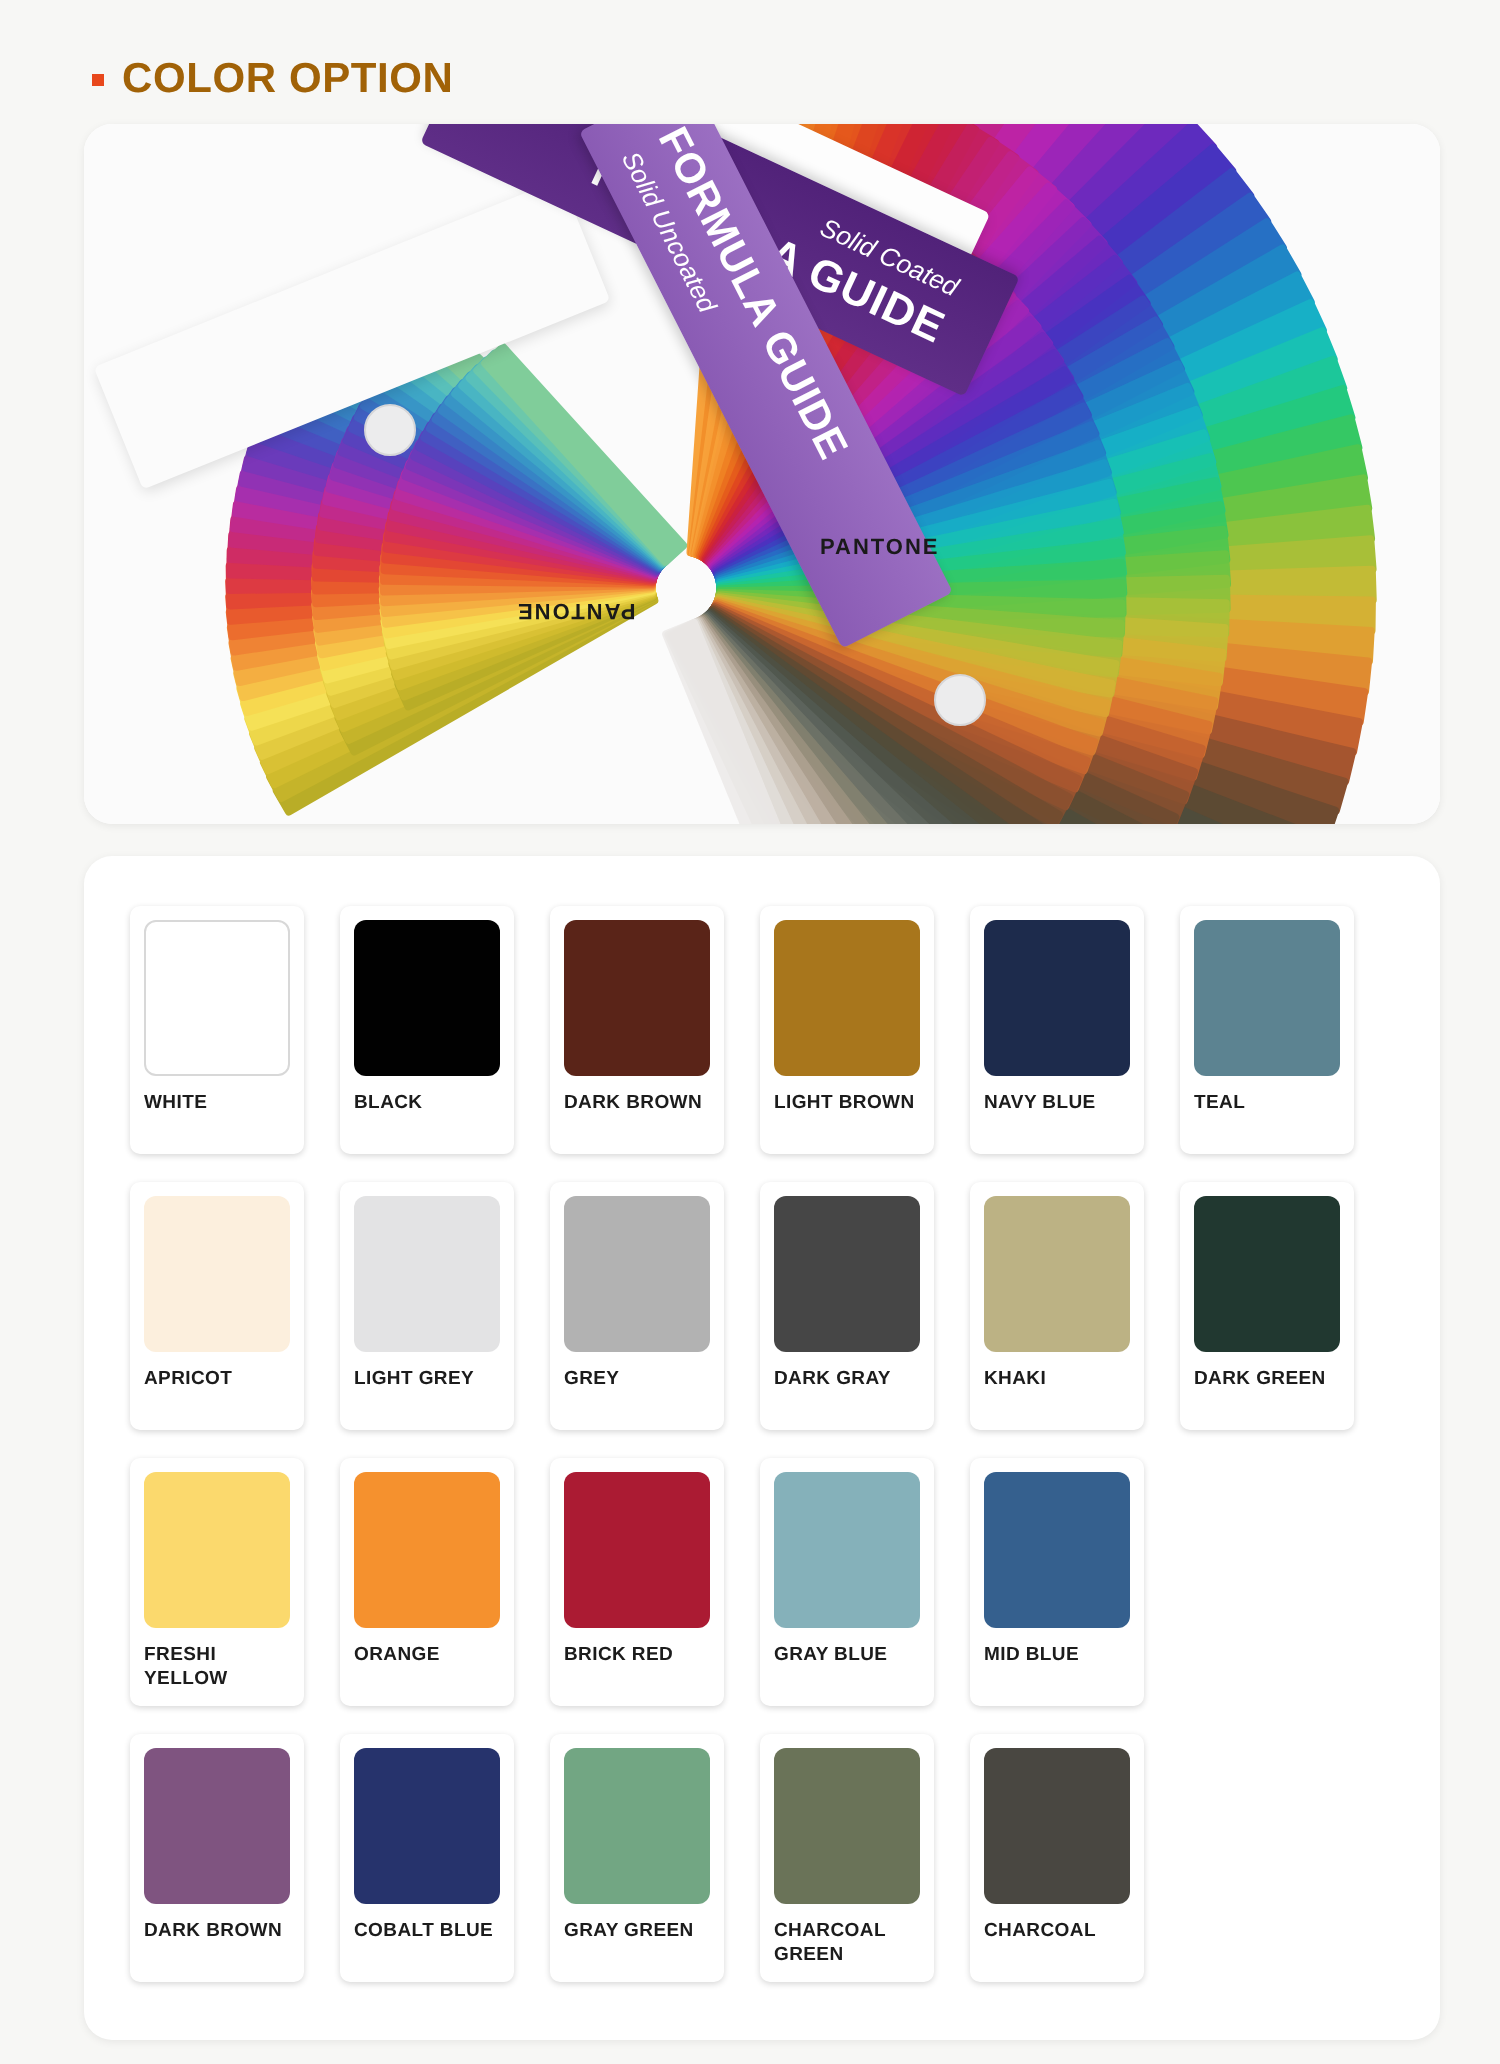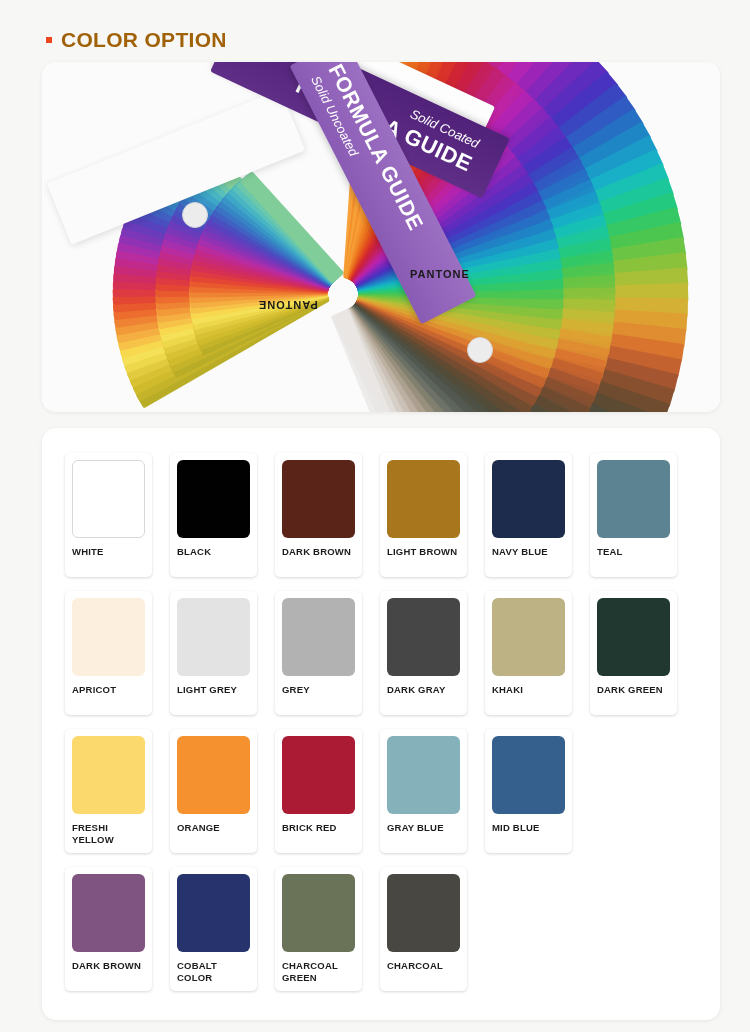--- a/index.html
+++ b/index.html
@@ -601,21 +601,25 @@
         <div class="swatch-label">MID BLUE</div>
       </div>
     </div>
     <div class="swatch-row">
       <div class="swatch-card">
         <div class="swatch-chip" style="background: rgb(127, 84, 128);"></div>
         <div class="swatch-label">DARK BROWN</div>
       </div>
       <div class="swatch-card">
         <div class="swatch-chip" style="background: rgb(38, 51, 108);"></div>
-        <div class="swatch-label">COBALT COLOR</div>
+        <div class="swatch-label">COBALT BLUE</div>
+      </div>
+      <div class="swatch-card">
+        <div class="swatch-chip" style="background: rgb(114, 166, 131);"></div>
+        <div class="swatch-label">GRAY GREEN</div>
       </div>
       <div class="swatch-card">
         <div class="swatch-chip" style="background: rgb(106, 115, 88);"></div>
         <div class="swatch-label">CHARCOAL
 GREEN</div>
       </div>
       <div class="swatch-card">
         <div class="swatch-chip" style="background: rgb(73, 71, 65);"></div>
         <div class="swatch-label">CHARCOAL</div>
       </div>

